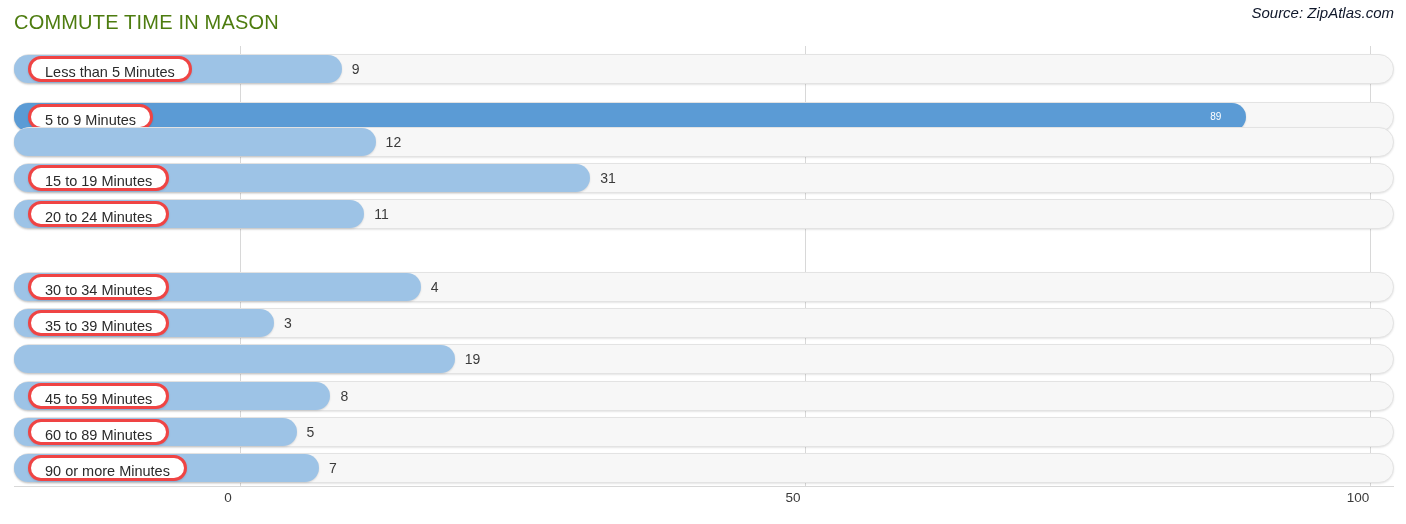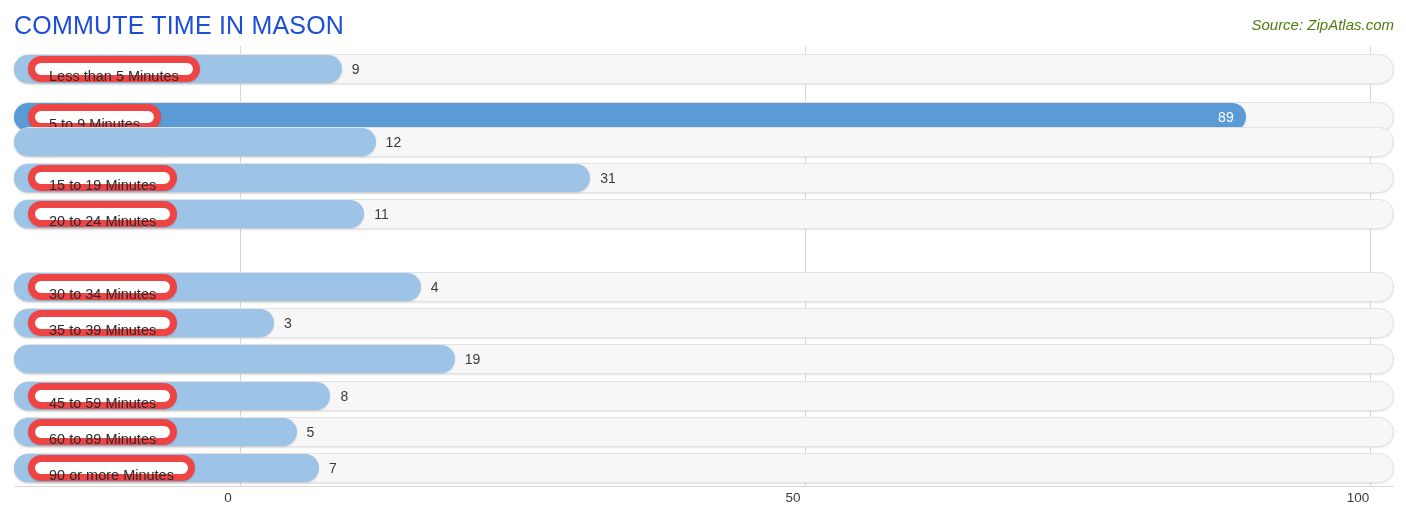--- a/index.html
+++ b/index.html
@@ -19,32 +19,32 @@
   #header {
     position: absolute;
     left: 0; top: 0;
     width: 1406px;
     height: 46px;
   }
   #chart-title {
     position: absolute;
     left: 14px;
     top: 11px;
-    font-size: 25px;
-    color: #1d4ed8;
+    font-size: 20px;
+    color: #4d7c0f;
     letter-spacing: 0.2px;
     white-space: nowrap;
   }
   #source-note {
     position: absolute;
     right: 12px;
-    top: 16px;
+    top: 4px;
     font-size: 15px;
     font-style: italic;
-    color: #4d7c0f;
+    color: #0f172a;
     white-space: nowrap;
   }
 
   
   #plot {
     position: absolute;
     left: 0;
     top: 46px;
     width: 1406px;
     height: 440px;
@@ -104,21 +104,21 @@
   
   .label-pill {
     position: absolute;
     left: 14px;
     top: 2px;
     height: 26px;
     line-height: 26px;
     padding: 0 14px;
     box-sizing: border-box;
     background: #ffffff;
-    border: 7px solid #ef4444;
+    border: 3px solid #ef4444;
     border-radius: 13px;
     font-size: 14.5px;
     color: #2b2b2b;
     white-space: nowrap;
     box-shadow: 0 1px 2px rgba(0,0,0,0.13);
   }
   
   .value-out {
     position: absolute;
     top: 0;
@@ -127,24 +127,24 @@
     font-size: 14px;
     color: #3b3b3b;
     white-space: nowrap;
   }
   
   .value-in {
     position: absolute;
     top: 0;
     height: 30px;
     line-height: 30px;
-    font-size: 14px;
+    font-size: 10px;
     color: #ffffff;
     white-space: nowrap;
-    text-align: right;
+    text-align: center;
   }
 
   
   #axis {
     position: absolute;
     left: 0;
     top: 486px;
     width: 1406px;
     height: 38px;
   }

